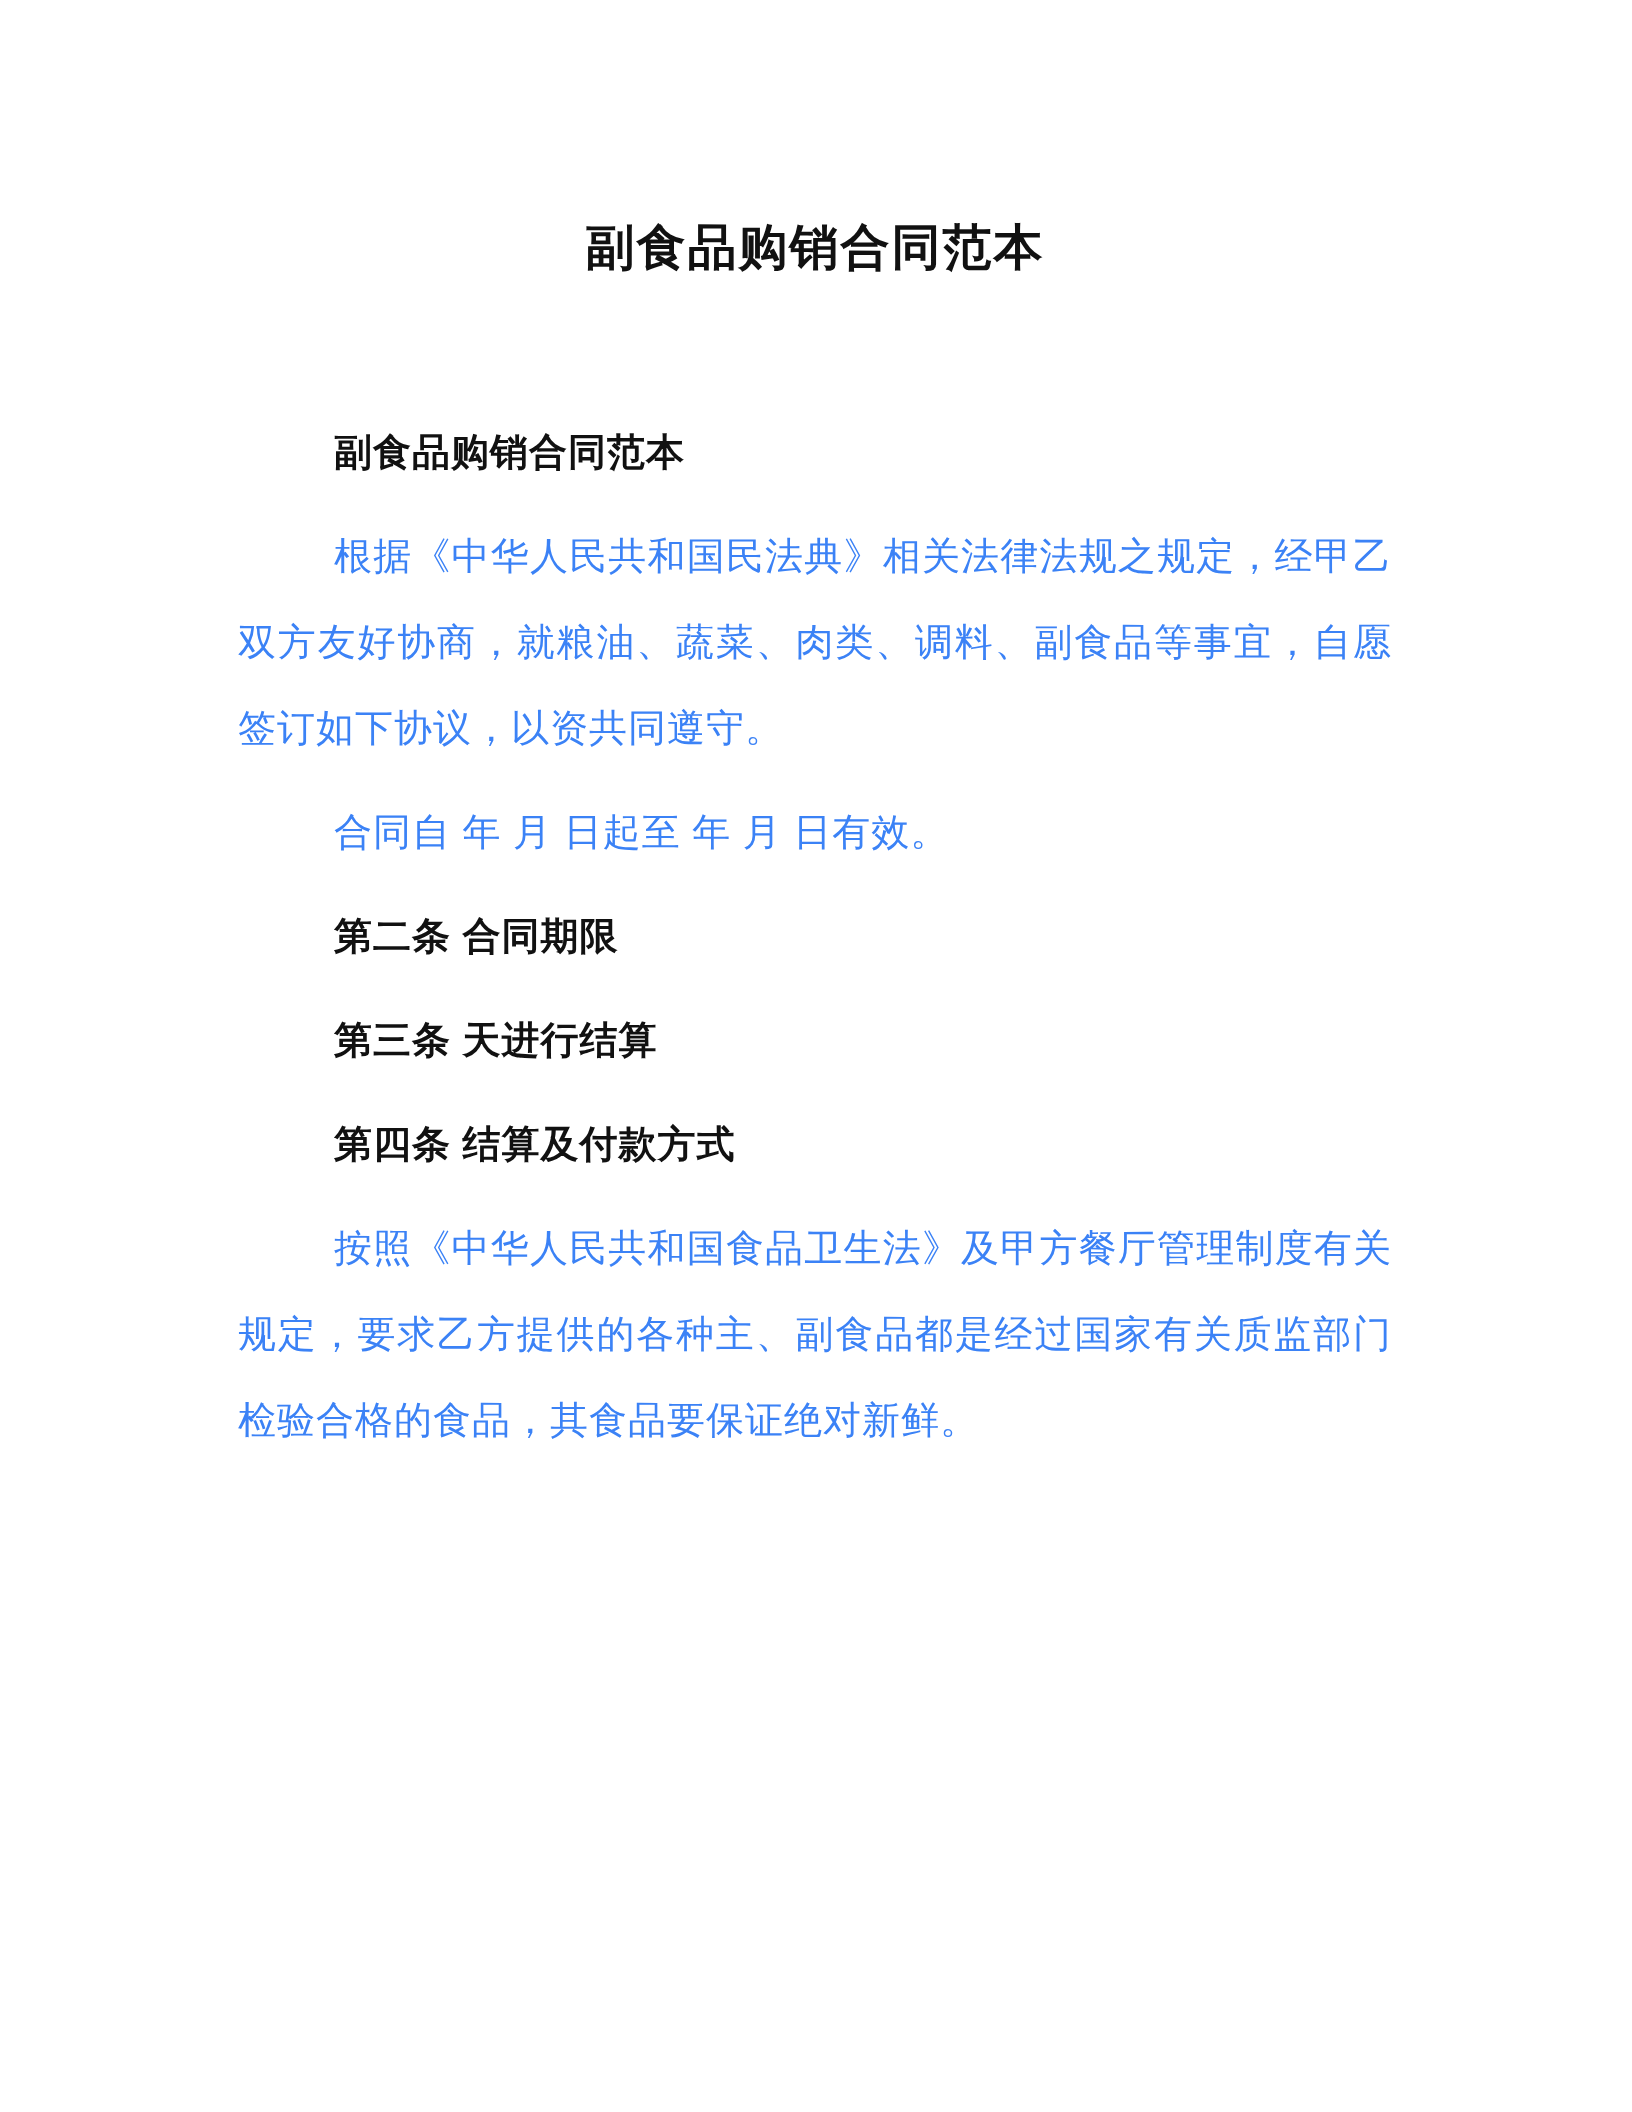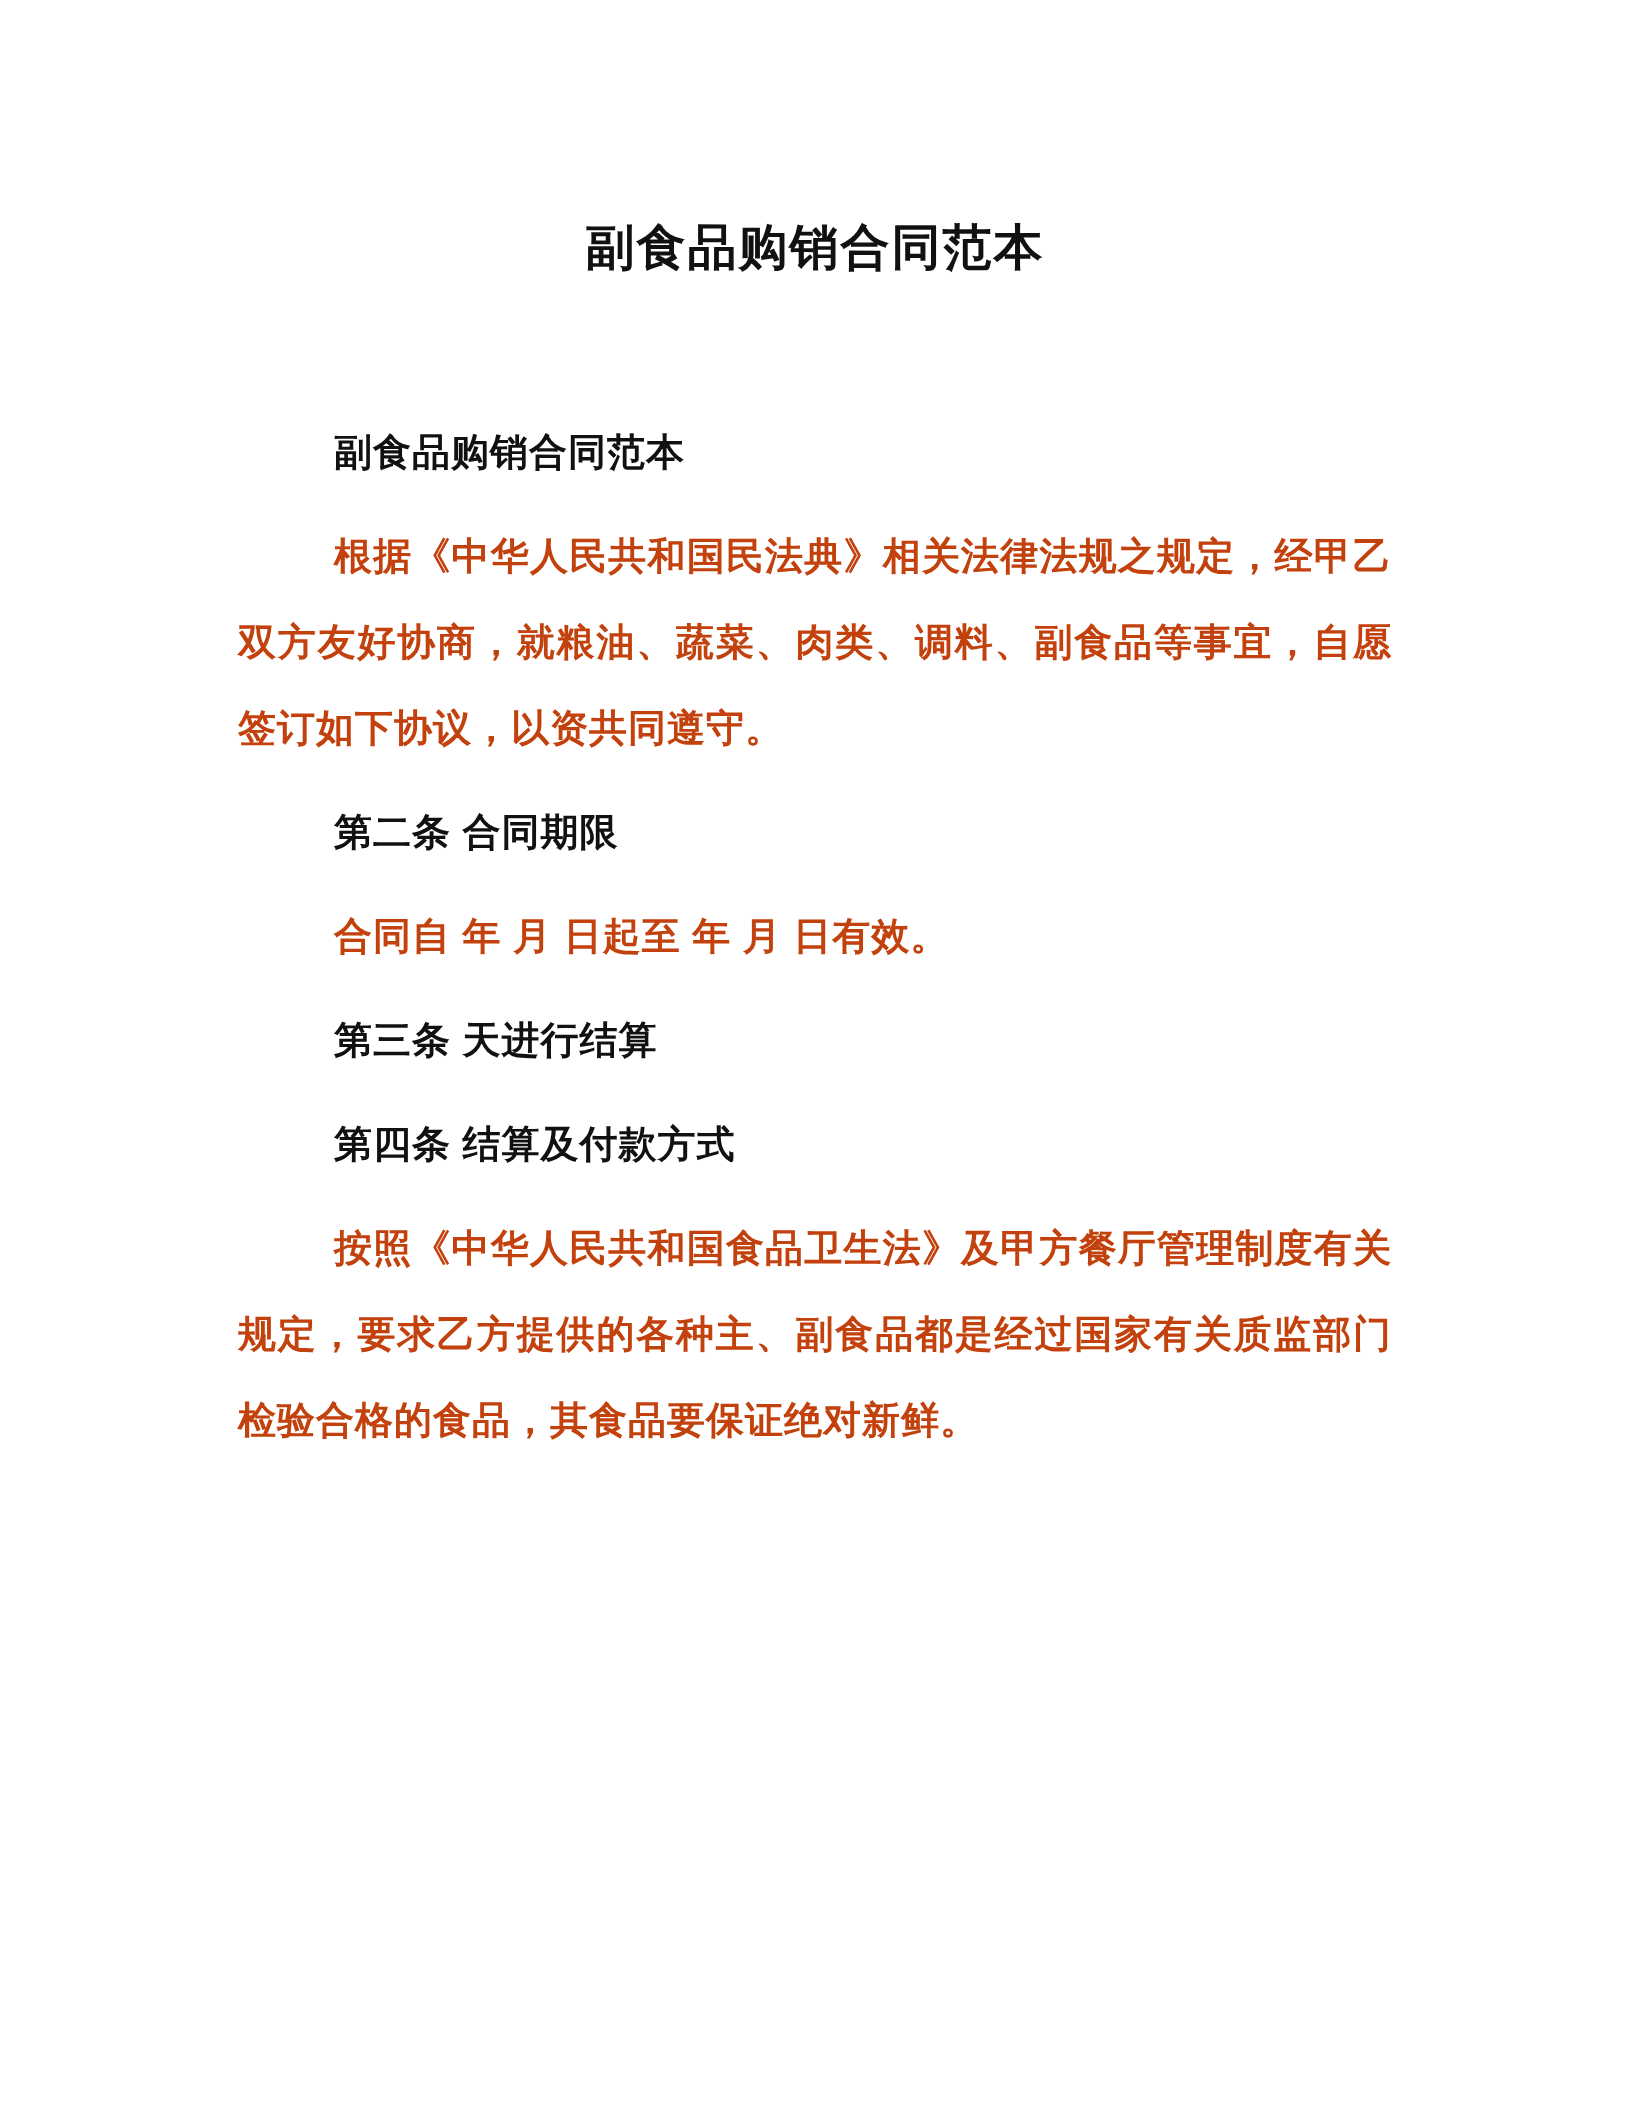--- a/index.html
+++ b/index.html
@@ -29,44 +29,43 @@
     color: #111111;
   }
   .para {
     font-size: 38px;
     line-height: 86px;
     margin: 0 0 18px 0;
     text-align: justify;
     text-justify: inter-ideograph;
     text-indent: 96px;
     letter-spacing: 1px;
-    color: #c2410c;
-    font-weight: bold;
+    color: #3b82f6;
   }
   .para.bold {
     font-weight: 700;
     color: #111111;
   }
 </style>
 </head>
 <body>
 
 <div class="page">
 
   <h1 class="doc-title">副食品购销合同范本</h1>
 
   <p class="para bold">副食品购销合同范本</p>
 
   <p class="para">根据《中华人民共和国民法典》相关法律法规之规定，经甲乙双方友好协商，就粮油、蔬菜、肉类、调料、副食品等事宜，自愿签订如下协议，以资共同遵守。</p>
 
 
 
+  <p class="para">合同自 年 月 日起至 年 月 日有效。</p>
+
   <p class="para bold">第二条 合同期限</p>
-
-  <p class="para">合同自 年 月 日起至 年 月 日有效。</p>
 
   <p class="para bold">第三条 天进行结算</p>
 
   <p class="para bold">第四条 结算及付款方式</p>
 
   <p class="para">按照《中华人民共和国食品卫生法》及甲方餐厅管理制度有关规定，要求乙方提供的各种主、副食品都是经过国家有关质监部门检验合格的食品，其食品要保证绝对新鲜。</p>
 
 
 </div>
 

